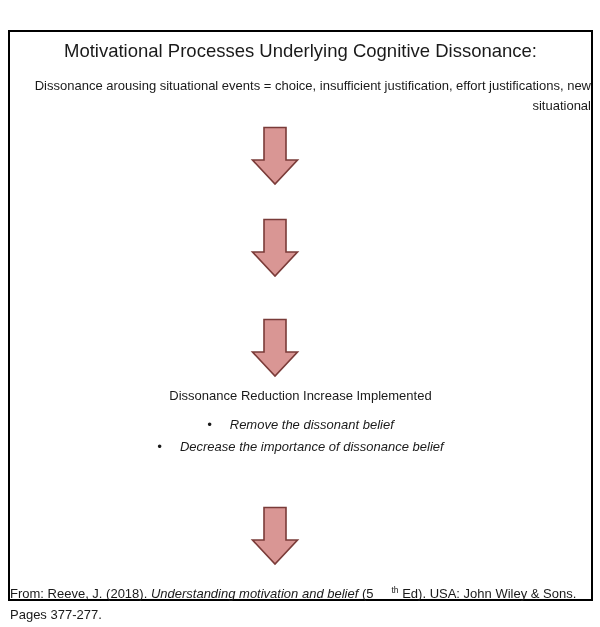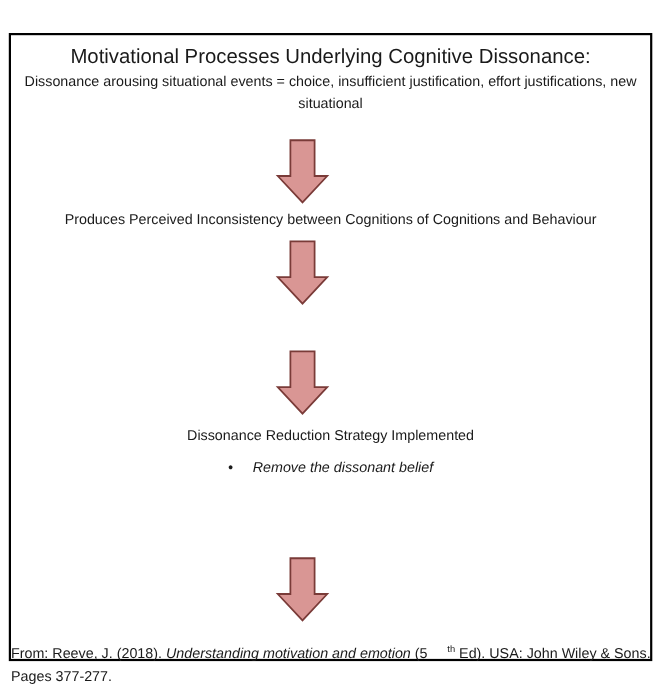--- a/index.html
+++ b/index.html
@@ -31,23 +31,24 @@
     right: 0;
     text-align: center;
   }
   .title {
     top: 6px;
     font-size: 18.5px;
     line-height: 26px;
     white-space: nowrap;
   }
   .para {
-    top: 32px;
+    top: 44px;
     font-size: 13px;
     line-height: 20px;
+    text-align: right;
   }
   .para .pline {
     display: block;
     white-space: nowrap;
   }
   .step {
     font-size: 13px;
     line-height: 16px;
     white-space: nowrap;
   }
@@ -106,48 +107,50 @@
     <span class="pline">Dissonance arousing situational events = choice, insufficient justification, effort justifications, new</span>
     <span class="pline">situational</span>
   </div>
 
   <div class="arrow-row arrow1">
     <svg viewBox="0 0 50 60" width="50" height="60">
       <polygon points="14,1.5 36,1.5 36,34 47.5,34 25,58 2.5,34 14,34" stroke-width="1.6" fill="#D99694" stroke="#7A3B38"></polygon>
     </svg>
   </div>
 
-  <div class="abs step step2">Produces Perceived Inconsistency between Cognitions of Cognitions and Behaviour</div>
 
   <div class="arrow-row arrow2">
     <svg viewBox="0 0 50 60" width="50" height="60">
       <polygon points="14,1.5 36,1.5 36,34 47.5,34 25,58 2.5,34 14,34" stroke-width="1.6" fill="#D99694" stroke="#7A3B38"></polygon>
     </svg>
   </div>
 
 
   <div class="arrow-row arrow3">
     <svg viewBox="0 0 50 60" width="50" height="60">
       <polygon points="14,1.5 36,1.5 36,34 47.5,34 25,58 2.5,34 14,34" stroke-width="1.6" fill="#D99694" stroke="#7A3B38"></polygon>
     </svg>
   </div>
 
-  <div class="abs step step4">Dissonance Reduction Strategy Implemented</div>
+  <div class="abs step step4">Dissonance Reduction Increase Implemented</div>
 
   <div class="abs bullets">
     <div class="bullet-line">
       <span class="bullet-glyph">•</span><span>Remove the dissonant belief</span>
+    </div>
+    <div class="bullet-line">
+      <span class="bullet-glyph">•</span><span>Decrease the importance of dissonance belief</span>
     </div>
   </div>
 
   <div class="arrow-row arrow4">
     <svg viewBox="0 0 50 60" width="50" height="60">
       <polygon points="14,1.5 36,1.5 36,34 47.5,34 25,58 2.5,34 14,34" stroke-width="1.6" fill="#D99694" stroke="#7A3B38"></polygon>
     </svg>
   </div>
 
 
 </div>
 
 <div class="citation">
-  <div><span>From: Reeve, J. (2018). </span><span class="book-title">Understanding motivation and emotion</span><span> (5</span><sup>th</sup><span> Ed). USA: John Wiley &amp; Sons.</span></div>
+  <div><span>From: Reeve, J. (2018). </span><span class="book-title">Understanding motivation and belief</span><span> (5</span><sup>th</sup><span> Ed). USA: John Wiley &amp; Sons.</span></div>
   <div>Pages 377-277.</div>
 </div>
 
 </body></html>

